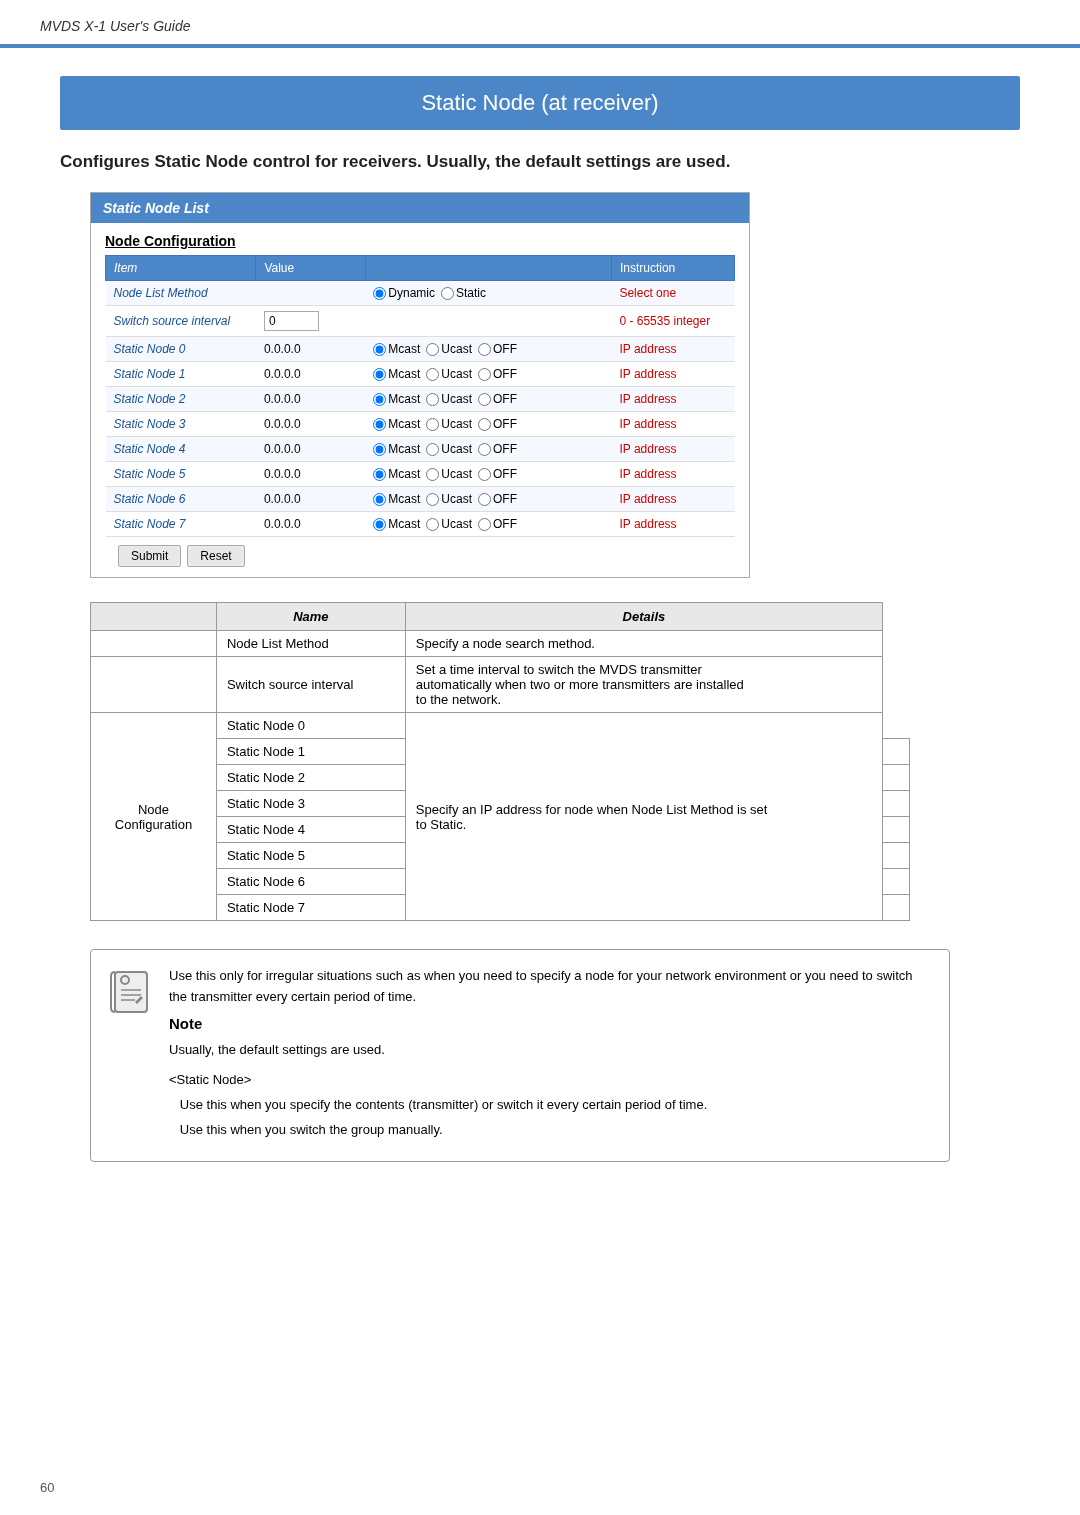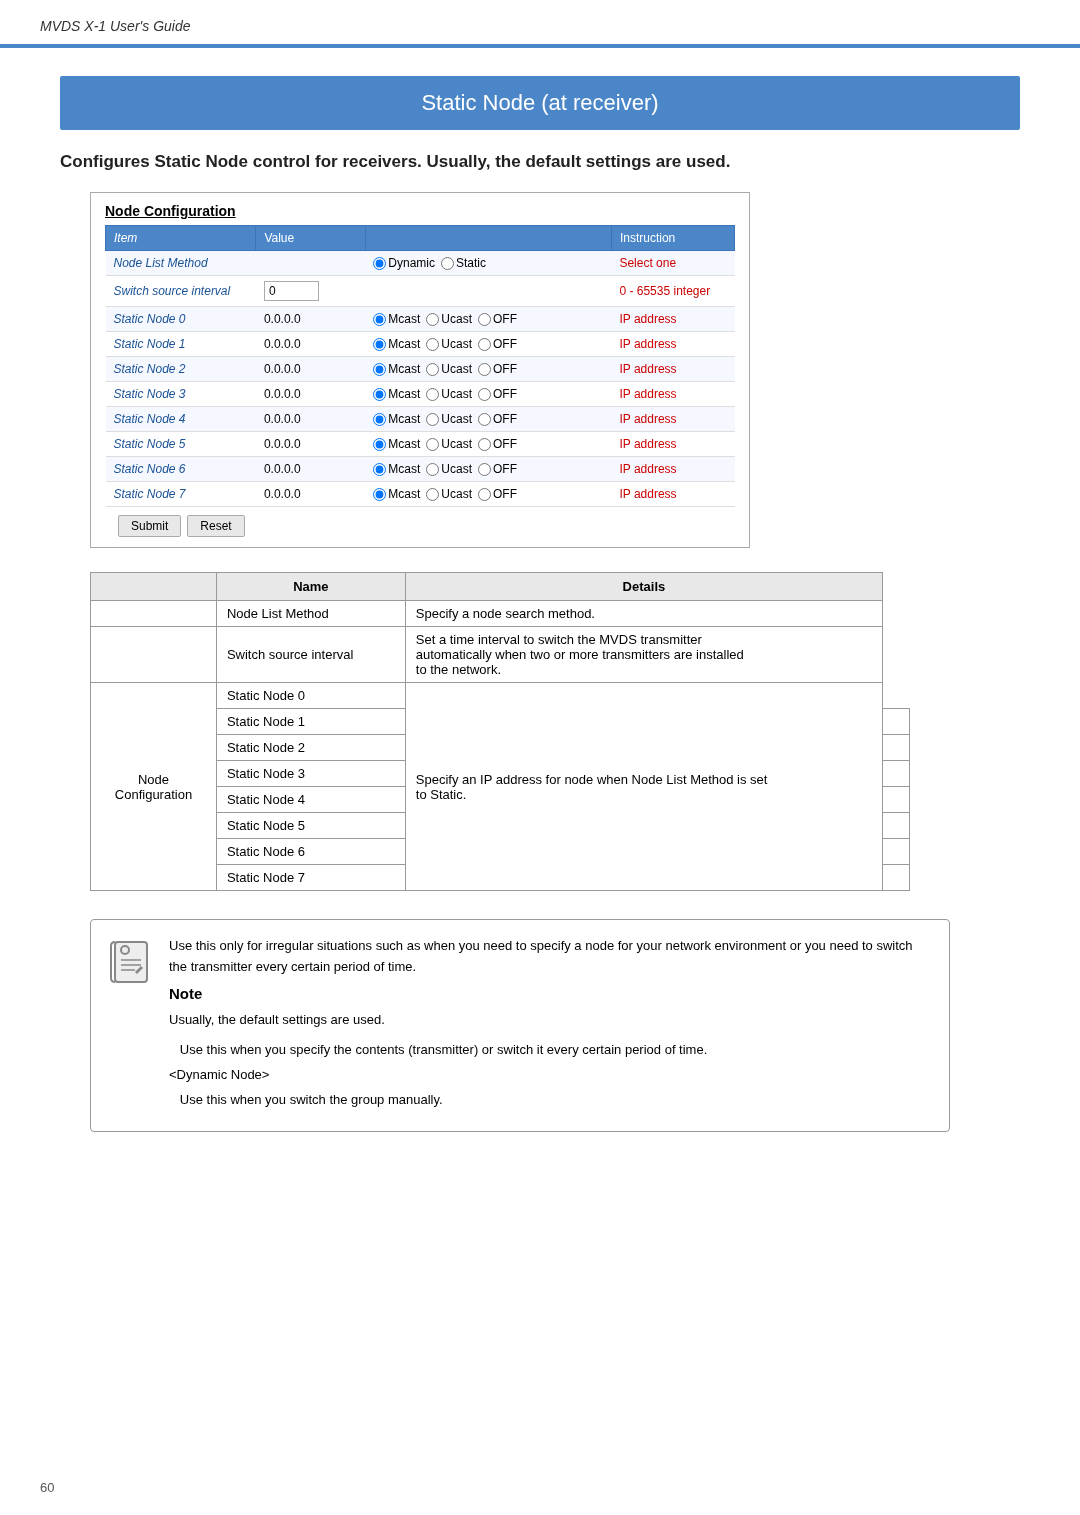--- a/index.html
+++ b/index.html
@@ -171,20 +171,21 @@
       font-size: 13px;
       margin-bottom: 28px;
       margin-left: 30px;
     }
     .details-table th {
       border: 1px solid #999;
       padding: 6px 12px;
       background: #e8e8e8;
       font-weight: bold;
       text-align: center;
+      font-style: italic;
     }
     .details-table td {
       border: 1px solid #999;
       padding: 5px 10px;
       vertical-align: top;
     }
 
     
     .note-box {
       border: 1px solid #999;
@@ -236,20 +237,23 @@
 
 <div class="main-content">
 
   <div class="section-title-box">
     <h1>Static Node (at receiver)</h1>
   </div>
 
   <div class="section-subtitle">Configures Static Node control for receivers. Usually, the default settings are used.</div>
 
   <div class="node-list-panel">
+    <div class="node-list-panel-header">
+      <span>Static Node List</span>
+    </div>
     <div class="node-list-panel-body">
       <div class="node-config-heading">Node Configuration</div>
 
       <table class="config-table">
         <thead>
           <tr>
             <th class="item-col">Item</th>
             <th class="value-col">Value</th>
             <th class="radio-col"></th>
             <th class="instr-col">Instruction</th>
@@ -447,22 +451,22 @@
       </svg>
     </div>
     <div class="note-content">
       <div style="display:flex; gap: 10px; align-items:flex-start; margin-bottom:6px;">
         <div style="flex:1">
           <p>Use this only for irregular situations such as when you need to specify a node for your network environment or you need to switch the transmitter every certain period of time.</p>
           <p><span style="font-weight:bold; font-size:15px;">Note</span></p>
           <p>Usually, the default settings are used.</p>
         </div>
       </div>
+      <p>&lt;Static Node&gt;</p>
       <p>&nbsp;&nbsp;&nbsp;<span>Use this when you specify the contents (transmitter) or switch it every certain period of time.</span></p>
-      <p>&lt;Dynamic Node&gt;</p>
       <p>&nbsp;&nbsp;&nbsp;<span>Use this when you switch the group manually.</span></p>
     </div>
   </div>
 
 </div>
 
 <div class="page-footer">
   <span>60</span>
 </div>
 

